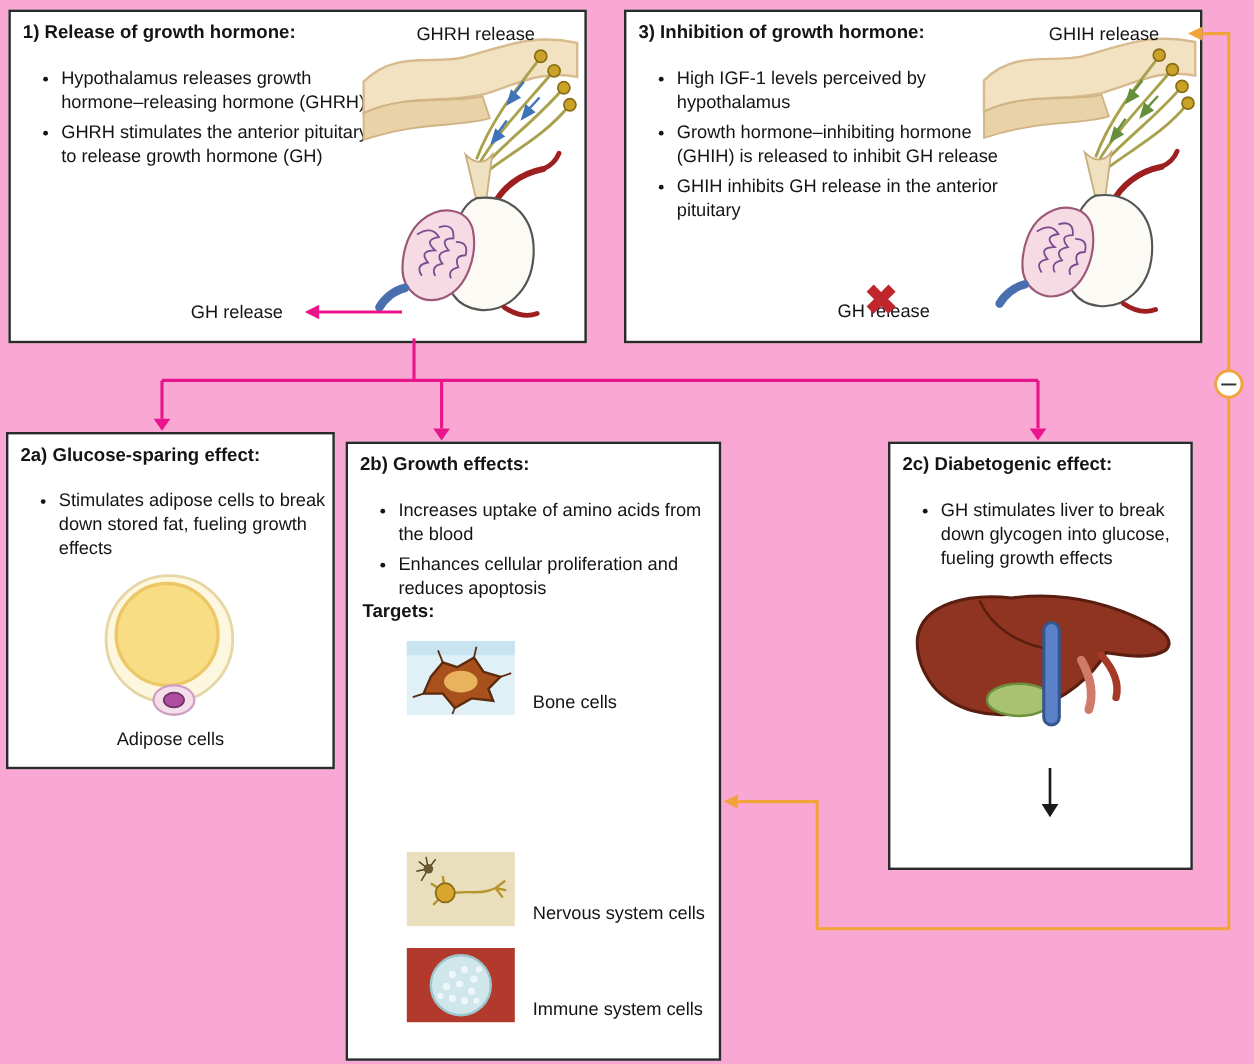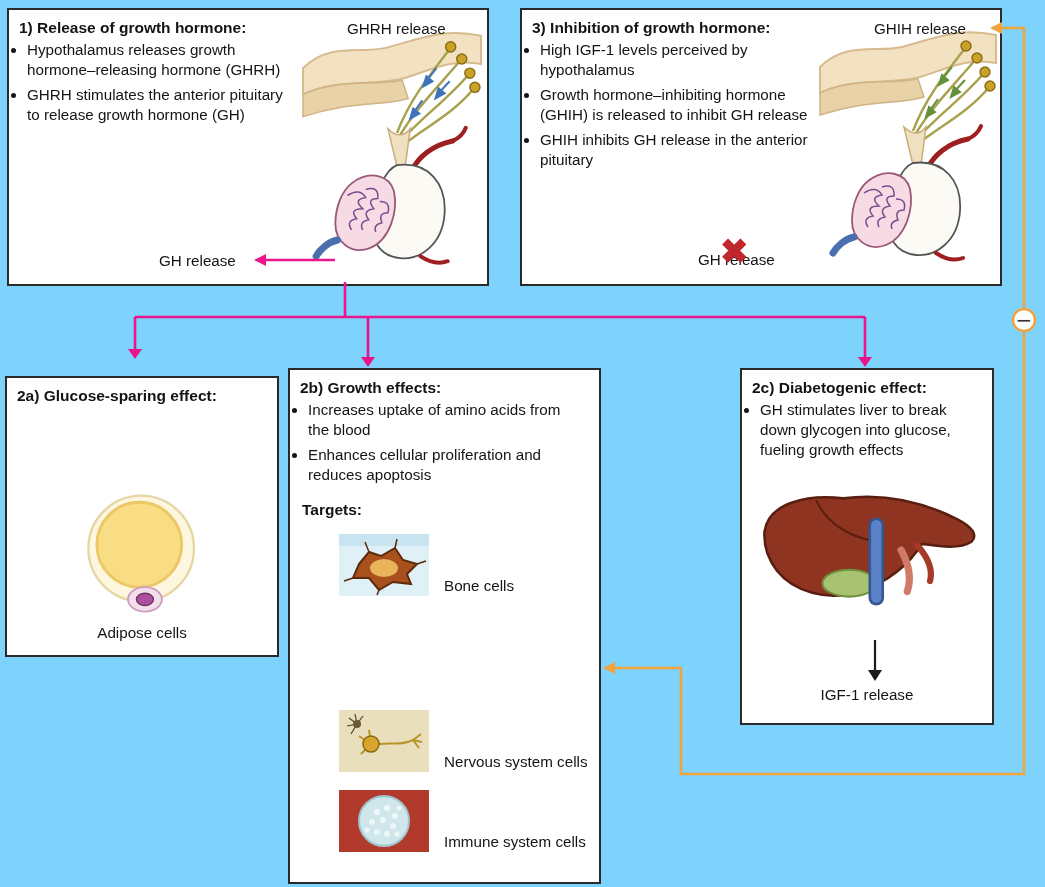--- a/index.html
+++ b/index.html
@@ -1,20 +1,20 @@
 <!DOCTYPE html>
 <html style="--pink: #ea148c; --orange: #f2a33c; --box_border: #2a2a2a; --inhibit_red: #c0272d;"><head>
 <meta charset="utf-8">
 <style>
   html,body{margin:0;padding:0}
   body{font-family:"Liberation Sans",sans-serif;background:#fff;color:#141414}
-  #canvas{position:relative;width:1045px;height:887px;background:#7dd3fc;overflow:hidden}
+  #canvas{position:relative;width:1045px;height:887px;background:#f9a8d4;overflow:hidden}
   .box{position:absolute;background:#fff;border:2px solid var(--box_border,#2a2a2a);z-index:1}
   .title{font-weight:700;font-size:15.5px;margin:9px 10px 0 10px}
-  ul.bullets{margin:3px 0 0 0;padding-left:18px;font-size:15.2px;line-height:1.32}
+  ul.bullets{margin:19px 0 0 0;padding-left:42px;font-size:15.2px;line-height:1.32}
   ul.bullets li{margin-bottom:5px}
   .label{position:absolute;font-size:15.2px;white-space:nowrap;z-index:3}
   .caption{position:absolute;font-size:15.2px;text-align:center;left:0;right:0}
   .pit{position:absolute;z-index:2}
   #overlay{position:absolute;left:0;top:0;z-index:5;pointer-events:none}
   .pinkline{stroke:var(--pink,#ea148c);stroke-width:2.6;fill:none}
   .pinkhead{fill:var(--pink,#ea148c)}
   .orangeline{stroke:var(--orange,#f2a33c);stroke-width:2.6;fill:none}
   .orangehead{fill:var(--orange,#f2a33c)}
   .blackline{stroke:#1a1a1a;stroke-width:2.2;fill:none}
@@ -100,22 +100,25 @@
           <polygon points="133,74 142,69 136,64"></polygon>
         <line x1="120" y1="76" x2="110" y2="90"></line>
           <polygon points="108,94 117,89 111,84"></polygon>
       </g>
     </svg>
     <div class="label" style="left:352px;top:10px">GHIH release</div>
     <div class="label" style="left:176px;top:241px">GH release</div>
     <span class="x-icon" style="left:198px;top:224px">✖</span>
   </div>
 
-  <div class="box" style="left:5px;top:376px;width:270px;height:277px">
+  <div class="box" style="left:5px;top:360px;width:270px;height:277px">
     <div class="title">2a) Glucose-sparing effect:</div>
+    <ul class="bullets" style="width:232px">
+      <li>Stimulates adipose cells to break down stored fat, fueling growth effects</li>
+    </ul>
     <svg style="position:absolute;left:62px;top:112px" width="150" height="132" viewBox="0 0 150 140">
       <circle cx="72" cy="62" r="56" fill="#fef7e0" stroke="#e6d6a6" stroke-width="2.5"></circle>
       <circle cx="70" cy="58" r="45" fill="#f8dd84" stroke="#ecc766" stroke-width="3"></circle>
       <ellipse cx="76" cy="116" rx="18" ry="13" fill="#f3dfeb" stroke="#cf9ec2" stroke-width="2"></ellipse>
       <ellipse cx="76" cy="116" rx="9" ry="6.5" fill="#ad4f9e" stroke="#703268" stroke-width="1.5"></ellipse>
     </svg>
     <div class="caption" style="top:246px">Adipose cells</div>
   </div>
 
   <div class="box" style="left:288px;top:368px;width:309px;height:512px">
@@ -190,21 +193,20 @@
     </ul>
     <svg style="position:absolute;left:12px;top:118px" width="228" height="150" viewBox="0 0 220 145">
       <path d="M10 42 C14 14 52 6 86 10 C130 4 168 16 196 30 C212 38 216 46 210 52 C198 60 176 56 162 54 C150 74 128 92 102 100 C70 110 38 100 22 80 C13 68 9 56 10 42 Z" fill="#8e3420" stroke="#5a1e10" stroke-width="2.5"></path>
       <path d="M60 12 C70 34 92 48 120 52" fill="none" stroke="#5a1e10" stroke-width="2"></path>
       <ellipse cx="92" cy="92" rx="26" ry="13" fill="#a9c272" stroke="#6d8f3e" stroke-width="2"></ellipse>
       <path d="M118 36 L118 106" stroke="#35568e" stroke-width="15" stroke-linecap="round" fill="none"></path>
       <path d="M118 36 L118 106" stroke="#5b82c8" stroke-width="10" stroke-linecap="round" fill="none"></path>
       <path d="M142 60 q12 22 6 40" fill="none" stroke="#d07a6a" stroke-width="7" stroke-linecap="round"></path>
       <path d="M158 56 q16 18 12 34" fill="none" stroke="#a53a28" stroke-width="6" stroke-linecap="round"></path>
     </svg>
-    <div class="caption" style="top:316px">IGF-1 release</div>
   </div>
 
 
   <svg id="overlay" width="1045" height="887" viewBox="0 0 1045 887">
 
     <g>
       <path class="pinkline" d="M345 282 V317"></path>
       <path class="pinkline" d="M135 317 H865"></path>
       <path class="pinkline" d="M135 317 V349"></path>
       <polygon class="pinkhead" points="128,349 142,349 135,359"></polygon>

